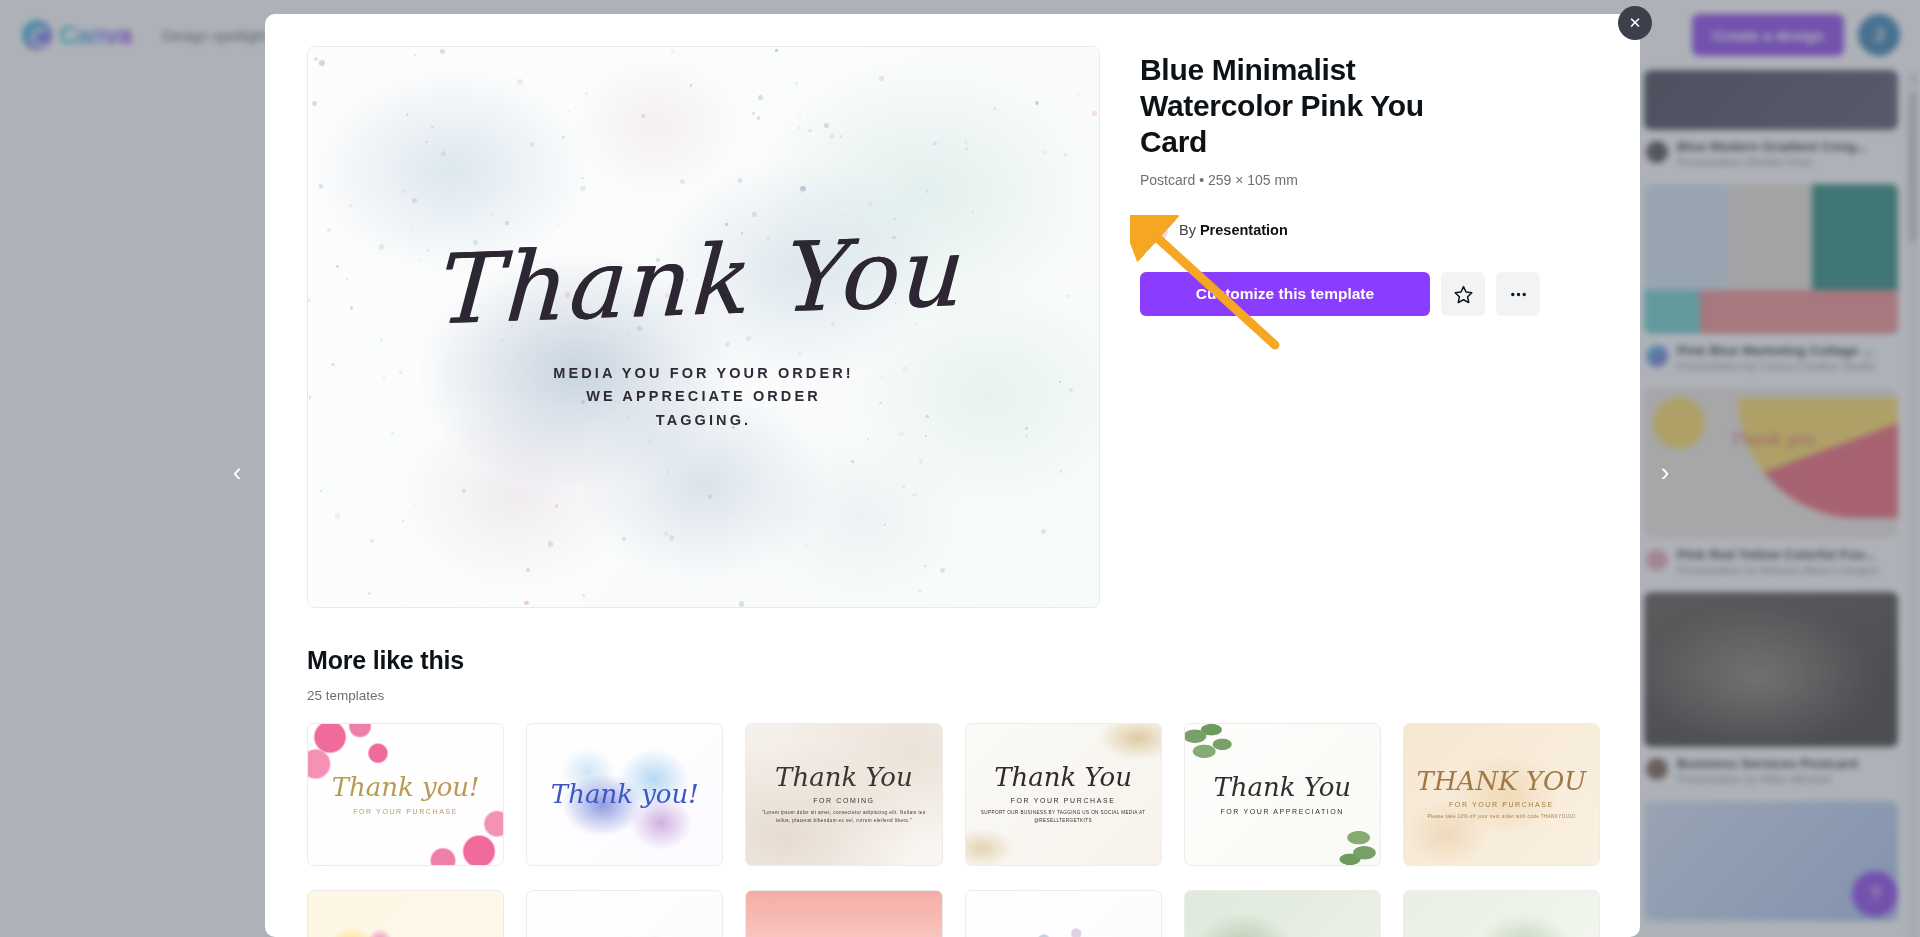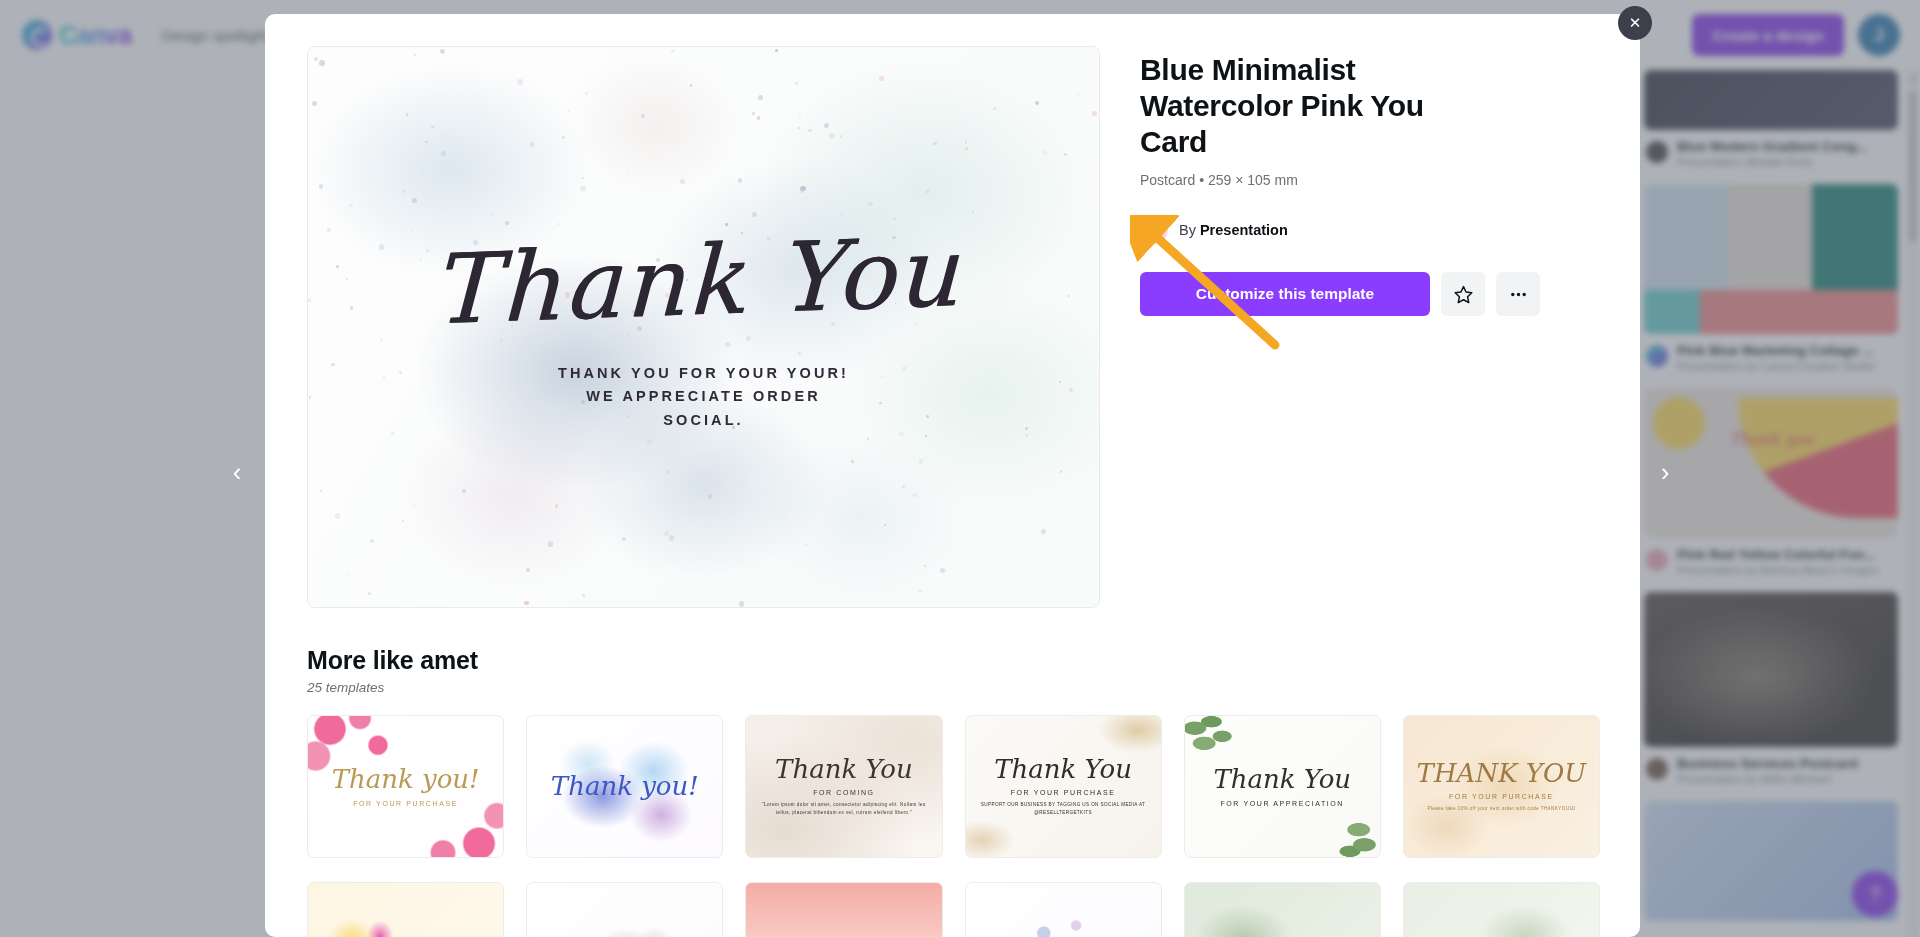--- a/index.html
+++ b/index.html
@@ -183,21 +183,21 @@
   }
   .icon-btn {
     width: 44px; height: 44px; border-radius: 6px; background: #f2f3f5;
     border: none; display: flex; align-items: center; justify-content: center;
     cursor: pointer; color: #0d1216;
   }
 
   
   .more-head { margin-top: 38px; }
   .more-title { font-size: 25px; font-weight: 700; color: #0d1216; letter-spacing:-0.2px;}
-  .more-count { font-size: 13.5px; color: #6e6f77; margin-top: 5px; font-style: italic; }
+  .more-count { font-size: 13.5px; color: #6e6f77; margin-top: 13px; }
 
   .grid {
     display: grid; grid-template-columns: repeat(6, 1fr);
     gap: 24px 22px; margin-top: 20px; padding-bottom: 20px;
   }
   .tile {
     height: 143px; border-radius: 7px; overflow: hidden;
     border: 1px solid #ececec; position: relative; cursor: pointer;
     display:flex; align-items:center; justify-content:center;
   }
@@ -488,23 +488,23 @@
                 <i style="width: 2.65919px; height: 2.65919px; left: 61.9432%; top: 54.4487%; background: rgba(232, 150, 140, 0.55); opacity: 0.417778;"></i>
                 <i style="width: 1.68603px; height: 1.68603px; left: 76.683%; top: 49.3068%; background: rgba(120, 150, 185, 0.55); opacity: 0.576124;"></i>
                 <i style="width: 4.20566px; height: 4.20566px; left: 54.36%; top: 23.4602%; background: rgba(120, 150, 185, 0.55); opacity: 0.473205;"></i>
                 <i style="width: 2.52673px; height: 2.52673px; left: 61.9496%; top: 14.2545%; background: rgba(120, 150, 185, 0.55); opacity: 0.377539;"></i>
                 <i style="width: 2.58752px; height: 2.58752px; left: 96.0567%; top: 44.2207%; background: rgba(120, 150, 185, 0.55); opacity: 0.535422;"></i>
                 <i style="width: 4.40036px; height: 4.40036px; left: 27.3603%; top: 98.8525%; background: rgba(232, 150, 140, 0.55); opacity: 0.837595;"></i>
               </div>
             <div class="preview-text">
               <div class="script-thanks">Thank You</div>
               <div class="sub-lines">
-                <div>THANK YOU FOR YOUR YOUR!</div>
+                <div>MEDIA YOU FOR YOUR ORDER!</div>
                 <div>WE APPRECIATE ORDER</div>
-                <div>SOCIAL.</div>
+                <div>TAGGING.</div>
               </div>
             </div>
           </div>
         </div>
 
         <div class="info-col">
           <div class="tpl-title">Blue Minimalist Watercolor Pink You Card</div>
           <div class="tpl-meta">Postcard • 259 × 105 mm</div>
 
           <div class="author-row">
@@ -533,21 +533,21 @@
                 <circle cx="5.5" cy="12" r="1.9"></circle>
                   <circle cx="12" cy="12" r="1.9"></circle>
                   <circle cx="18.5" cy="12" r="1.9"></circle>
               </svg>
             </button>
           </div>
         </div>
       </div>
 
       <div class="more-head">
-        <div class="more-title">More like amet</div>
+        <div class="more-title">More like this</div>
         <div class="more-count">25 templates</div>
       </div>
 
       <div class="grid" id="tile-grid">
           <div class="tile" style="background: linear-gradient(135deg, rgb(255, 255, 255) 0%, rgb(255, 253, 253) 100%);">
             <div style="position:absolute;left:-14px;top:-14px;width:120px;height:90px;background:radial-gradient(circle at 30% 30%,#f06a9b 0 14%,transparent 16%),radial-gradient(circle at 55% 18%,#ef7fa8 0 10%,transparent 12%),radial-gradient(circle at 18% 60%,#f392b5 0 12%,transparent 14%),radial-gradient(circle at 70% 48%,#f06a9b 0 9%,transparent 11%)"></div>
       <div style="position:absolute;right:-12px;bottom:-14px;width:120px;height:92px;background:radial-gradient(circle at 70% 70%,#f06a9b 0 14%,transparent 16%),radial-gradient(circle at 40% 80%,#ef7fa8 0 11%,transparent 13%),radial-gradient(circle at 85% 40%,#f392b5 0 10%,transparent 12%)"></div>
             <div class="lbl" style="color:#b99a55">
          <span class="big">Thank you!</span>
          <span class="small">for your purchase</span>

